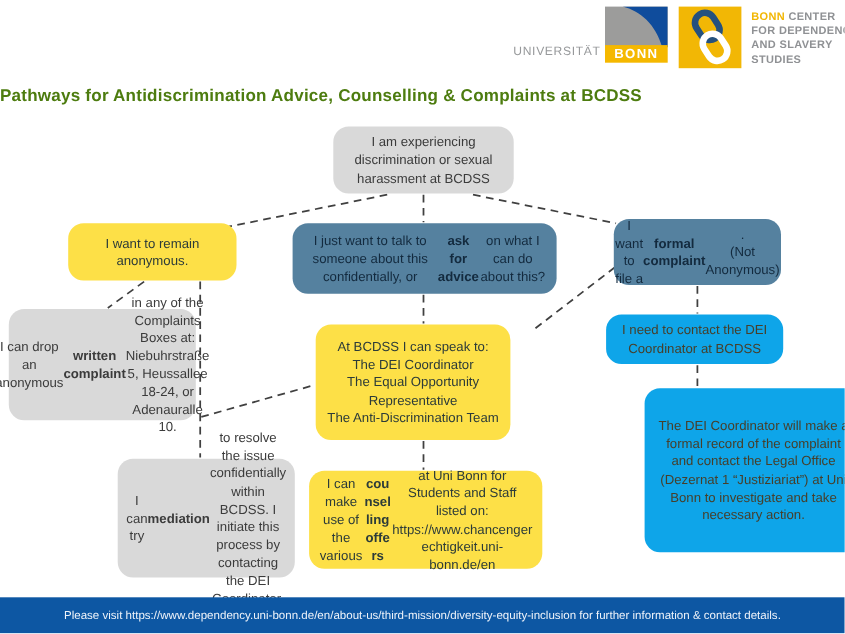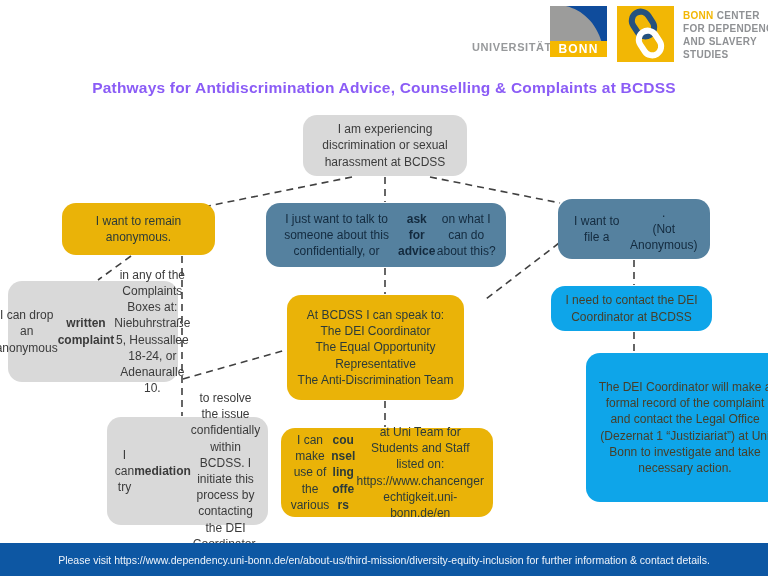--- a/index.html
+++ b/index.html
@@ -2,40 +2,40 @@
 <html><head>
 <meta charset="utf-8">
 <style>
   html,body{margin:0;padding:0;background:#ffffff;}
   .canvas{
     position:relative;width:768px;height:576px;overflow:hidden;background:#ffffff;
     font-family:"Liberation Sans","DejaVu Sans",sans-serif;
   }
   
   .uni-gray-sq{position:absolute;left:550px;top:6px;width:57px;height:37px;background:#9c9c9b;}
-  .uni-wordmark{position:absolute;left:472px;top:41px;width:98px;
-    color:#97999b;font-size:11px;letter-spacing:.6px;font-weight:700;}
+  .uni-wordmark{position:absolute;left:448px;top:41px;width:98px;text-align:right;
+    color:#97999b;font-size:11px;letter-spacing:.6px;font-weight:400;}
   .uni-bonn-box{position:absolute;left:550px;top:41px;width:57px;height:16px;background:#f5b800;
     color:#ffffff;font-weight:700;font-size:12px;letter-spacing:1.2px;display:flex;align-items:center;justify-content:center;}
   .bcdss-sq{position:absolute;left:617px;top:6px;width:57px;height:56px;background:#f2b705;}
   .bcdss-text{position:absolute;left:683px;top:9px;width:110px;color:#8f9194;
     font-size:10px;line-height:13px;letter-spacing:.3px;font-weight:600;}
   .bcdss-text .accent{color:#f2b705;}
   
-  .title{position:absolute;left:0;top:79px;width:100%;text-align:center;
-    color:#8b5cf6;font-size:15.5px;font-weight:700;letter-spacing:.2px;}
+  .title{position:absolute;left:0;top:79px;width:100%;text-align:left;
+    color:#4d7c0f;font-size:15.5px;font-weight:700;letter-spacing:.2px;}
   
   .wires{position:absolute;left:0;top:0;width:768px;height:576px;z-index:1;}
   .wires line{stroke:#404040;stroke-width:1.6;stroke-dasharray:7 5;}
   
   .node{position:absolute;z-index:2;border-radius:14px;display:flex;align-items:center;justify-content:center;
     text-align:center;white-space:pre-line;line-height:1.35;font-size:12px;padding:6px 9px;box-sizing:border-box;}
   .node b, .node .b{font-weight:700;}
   .gray{background:#d9d9d9;color:#3b3b3b;}
-  .teal{background:#eab308;color:#2c3b39;}
+  .teal{background:#fde047;color:#2c3b39;}
   .blue{background:#55819f;color:#132a3e;}
   .yellow{background:#0ea5e9;color:#473f2a;}
   .n-start{left:303px;top:115px;width:164px;height:61px;}
   .n-anonymous{left:62px;top:203px;width:153px;height:52px;}
   .n-talk{left:266px;top:203px;width:240px;height:64px;}
   .n-formal{left:558px;top:199px;width:152px;height:60px;text-align:center;}
   .n-written{left:8px;top:281px;width:170px;height:101px;}
   .n-speak{left:287px;top:295px;width:177px;height:105px;justify-content:center;}
   .n-contact{left:551px;top:286px;width:161px;height:45px;}
   .n-record{left:538px;top:353px;width:198px;height:149px;margin-left:48px;}
@@ -86,33 +86,33 @@
     <line x1="634" y1="332" x2="634" y2="352"></line>
     <line x1="385" y1="401" x2="385" y2="427"></line>
   </svg>
 
   <div class="node gray n-start"><span>I am experiencing
 discrimination or sexual
 harassment at BCDSS</span></div>
   <div class="node teal n-anonymous"><span>I want to remain
 anonymous.</span></div>
   <div class="node blue n-talk"><span>I just want to talk to someone about this confidentially, or </span><span class="b">ask for advice</span><span> on what I can do about this?</span></div>
-  <div class="node blue n-formal"><span>I want to file a </span><span>.
+  <div class="node blue n-formal"><span>I want to file a </span><span class="b">formal complaint</span><span>.
 (Not Anonymous)</span></div>
   <div class="node gray n-written"><span>I can drop an anonymous
 </span><span class="b">written complaint</span><span> in  any of the Complaints Boxes at: Niebuhrstraße 5, Heussallee 18-24, or Adenauralle 10.</span></div>
   <div class="node teal n-speak"><span>At BCDSS I can speak to:
 The DEI Coordinator
 The Equal Opportunity
 Representative
 The Anti-Discrimination Team</span></div>
   <div class="node yellow n-contact"><span>I need to contact the DEI
 Coordinator at BCDSS</span></div>
   <div class="node yellow n-record"><span>The DEI Coordinator will make a formal record of the complaint and contact the Legal Office (Dezernat 1 “Justiziariat”) at Uni Bonn to investigate and take necessary action.</span></div>
   <div class="node gray n-mediation"><span>I can try </span><span class="b">mediation</span><span> to resolve the issue confidentially within BCDSS. I initiate this process by contacting the DEI Coordinator.</span></div>
   <div class="node teal n-counselling"><span>I can make use of the various
-</span><span class="b">counselling offers</span><span> at Uni Team for Students and Staff listed on: https://www.chancengerechtigkeit.uni-bonn.de/en</span></div>
+</span><span class="b">counselling offers</span><span> at Uni Bonn for Students and Staff listed on: https://www.chancengerechtigkeit.uni-bonn.de/en</span></div>
 
   <div class="footer">
     <span>Please visit https://www.dependency.uni-bonn.de/en/about-us/third-mission/diversity-equity-inclusion for further information &amp; contact details.</span>
   </div>
 
 </div>
 
 </body></html>

